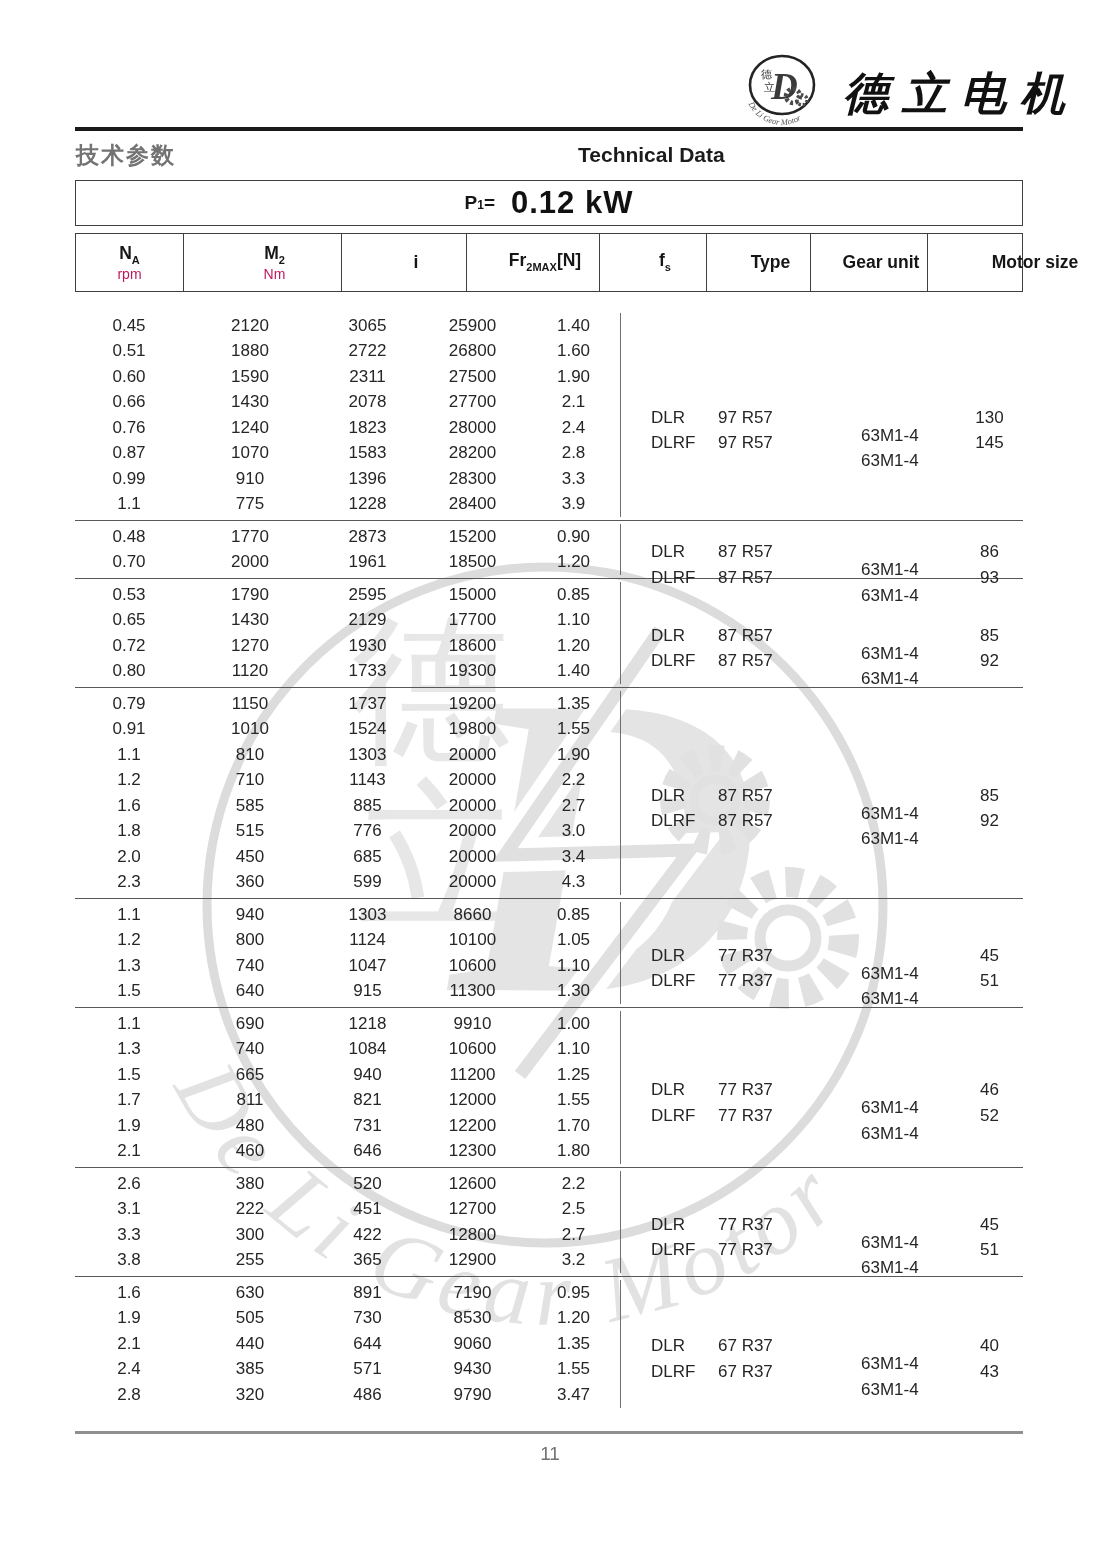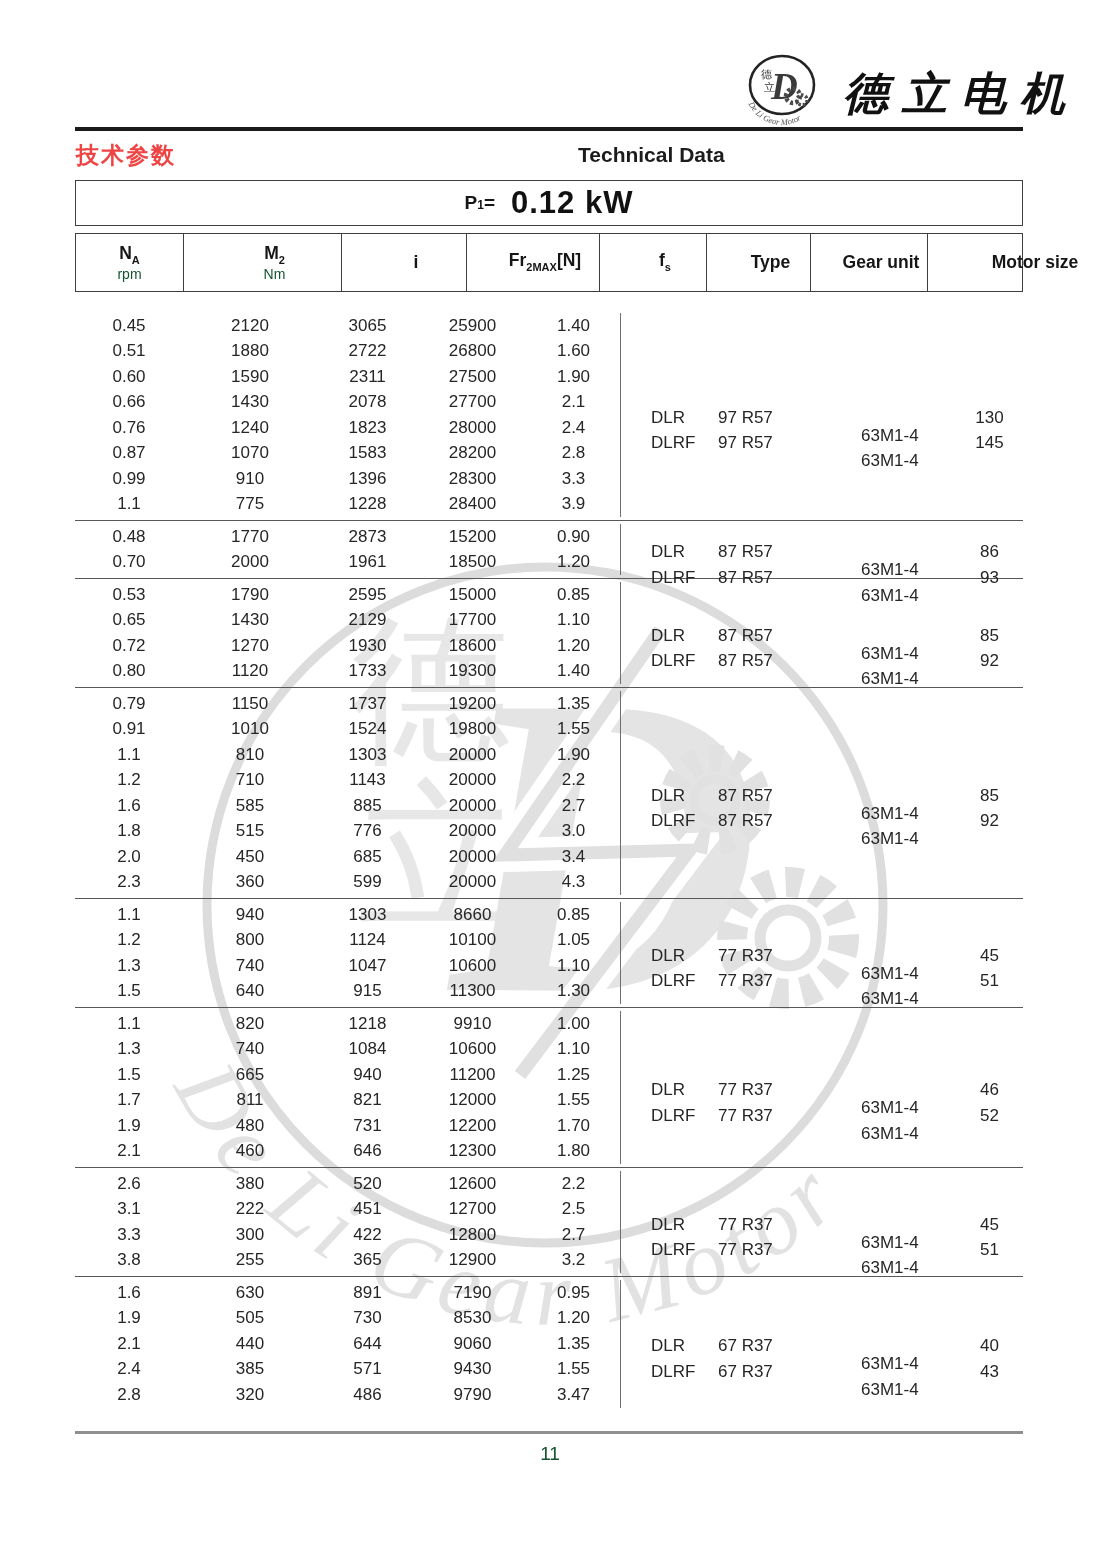--- a/index.html
+++ b/index.html
@@ -12,21 +12,21 @@
   .layer-content  { position:absolute; left:0; top:0; width:1100px; height:1555px; z-index:1; }
 
   
   .logo-badge { position:absolute; left:740px; top:54px; }
   .brand-text {
     position:absolute; left:843px; top:64px;
     font-family:"Liberation Serif", serif; font-weight:bold; font-style:italic;
     font-size:45px; letter-spacing:14px; color:#111; white-space:nowrap;
   }
   .top-rule { position:absolute; left:75px; top:127px; width:948px; height:4px; background:#1a1a1a; }
-  .section-cn { position:absolute; left:76px; top:140px; font-size:23px; font-weight:bold; letter-spacing:2px; color:#ef4444; }
+  .section-cn { position:absolute; left:76px; top:140px; font-size:23px; font-weight:bold; letter-spacing:2px; color:#737373; }
   .section-en { position:absolute; left:578px; top:143px; font-size:21px; font-weight:bold; color:#1c1c1c; }
 
   
   .power-box {
     position:absolute; left:75px; top:180px; width:948px; height:46px;
     border:1.5px solid #3f3f3f; box-sizing:border-box;
     display:flex; align-items:center; justify-content:center;gap:16px;
   }
   .power-label { font-size:19px; font-weight:bold; color:#161616; }
   .power-label .sub { font-size:12px; }
@@ -38,21 +38,21 @@
     border:1.5px solid #3f3f3f; box-sizing:border-box;
     display:grid; grid-template-columns:108px 134px 101px 109px 83px 80px 93px 167px auto;gap:24px;
   }
   .hcell {
     border-right:1.5px solid #3f3f3f; box-sizing:border-box;
     display:flex; flex-direction:column; align-items:center; justify-content:center; gap:1px;
   }
   .hcell:last-child { border-right:none; }
   .hmain { font-size:17.5px; font-weight:bold; color:#161616; line-height:1.05; }
   .hsub  { font-size:11px; font-weight:bold; vertical-align:sub; }
-  .hunit { font-size:14px; color:#14532d; line-height:1.05; }
+  .hunit { font-size:14px; color:#be185d; line-height:1.05; }
   .kg-icon { display:block; }
   .kg-knob { display:block; width:6px; height:6px; border:1.5px solid #2c2c2c; border-radius:50%; margin:0 auto; box-sizing:border-box; background:#fff; }
   .kg-body { display:block; width:33px; height:19px; border:1.8px solid #2c2c2c; margin:-1px auto 0 auto; box-sizing:border-box; background:#fff; }
 
   
   .data-area { position:absolute; left:75px; top:310px; width:948px; }
   .block { display:flex; padding:3px 0; }
   .block + .block { border-top:1px solid #585858; }
   .block-left { width:545px; display:flex; flex-direction:column; }
   .drow { display:grid; grid-template-columns:108px 134px 101px 109px 93px; height:25.5px; align-items:center; }
@@ -60,21 +60,21 @@
   .block-right { flex:1; border-left:1px solid #6e6e6e; display:flex; flex-direction:column; justify-content:center; }
   .arow { display:grid; grid-template-columns:75px 93px 167px auto; height:25.5px; align-items:center; }
   .acell { font-size:17px; color:#262626; white-space:nowrap; }
   .acell.type  { padding-left:30px; }
   .acell.gear  { padding-left:22px; }
   .acell.motor { padding-left:72px;margin-top:36px; }
   .acell.kg    { text-align:center; }
 
   
   .bottom-rule { position:absolute; left:75px; top:1431px; width:948px; height:3px; background:#8f8f8f; }
-  .page-number { position:absolute; left:0; top:1443px; width:1100px; text-align:center; font-size:19px; color:#14532d; }
+  .page-number { position:absolute; left:0; top:1443px; width:1100px; text-align:center; font-size:19px; color:#737373; }
 </style>
 </head>
 <body>
 
 <svg class="layer-watermark" width="1100" height="1555" viewBox="0 0 1100 1555">
   <circle cx="545" cy="905" r="338" fill="none" stroke="#dcdcdc" stroke-width="9"></circle>
   <text x="350" y="745" font-size="160" fill="#e7e7e7" font-family="Liberation Serif, serif">德</text>
   <text x="358" y="912" font-size="160" fill="#e7e7e7" font-family="Liberation Serif, serif">立</text>
   <text x="450" y="990" font-size="430" font-weight="bold" font-style="italic" font-family="Liberation Serif, serif" fill="#e4e4e4">D</text>
   <path d="M 660 630 L 505 855 L 690 850 L 520 1075" fill="none" stroke="#ffffff" stroke-width="34"></path>
@@ -432,21 +432,21 @@
             <div class="acell motor">63M1-4</div>
             <div class="acell kg">51</div>
           </div>
         </div>
   </div>
 
   <div class="block">
     <div class="block-left">
           <div class="drow">
             <div class="dcell">1.1</div>
-            <div class="dcell">820</div>
+            <div class="dcell">690</div>
             <div class="dcell">1218</div>
             <div class="dcell">9910</div>
             <div class="dcell">1.00</div>
           </div>
           <div class="drow">
             <div class="dcell">1.3</div>
             <div class="dcell">740</div>
             <div class="dcell">1084</div>
             <div class="dcell">10600</div>
             <div class="dcell">1.10</div>

